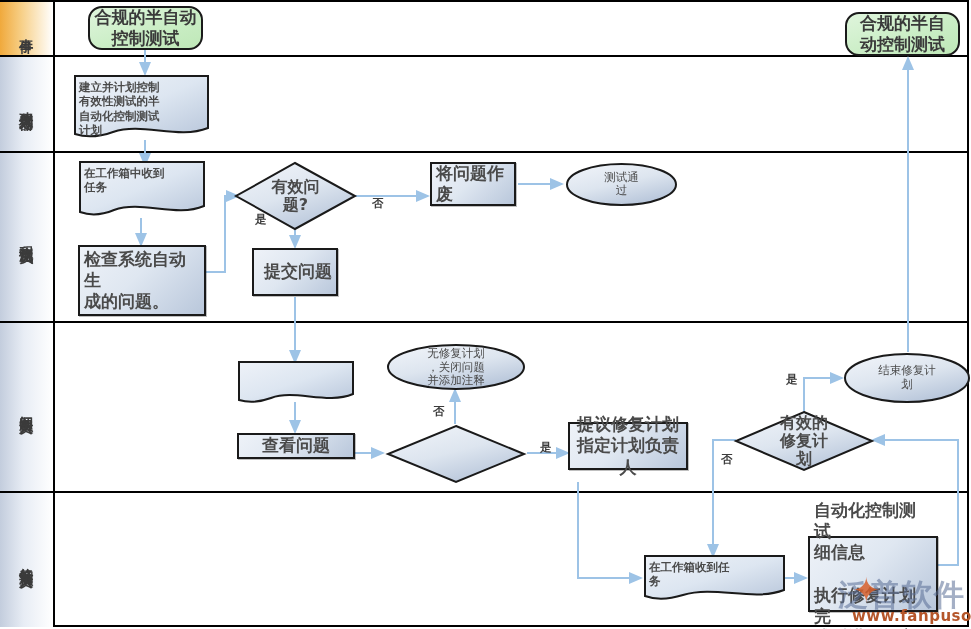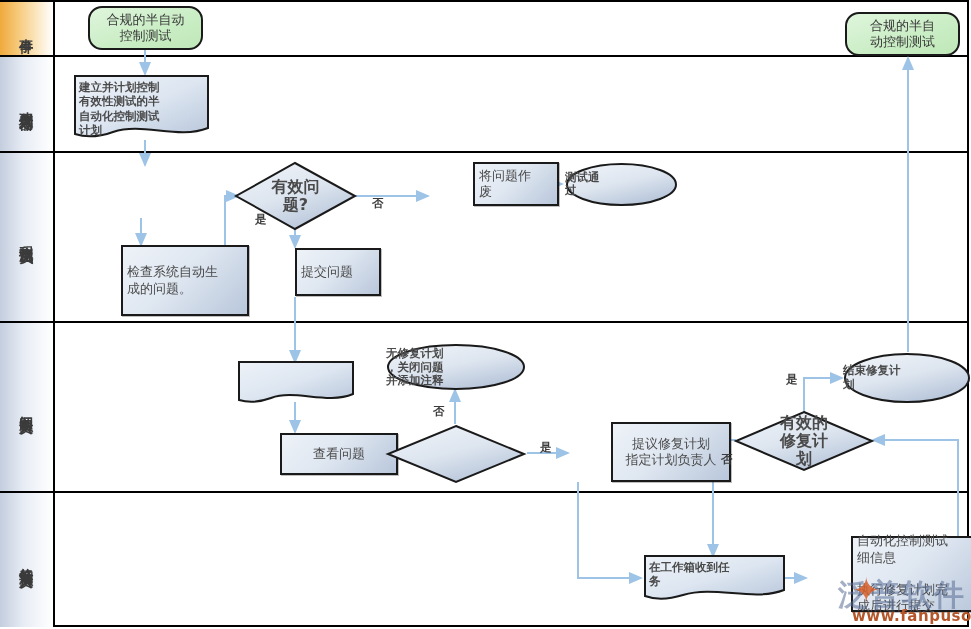--- a/index.html
+++ b/index.html
@@ -14,45 +14,45 @@
      background:linear-gradient(to right,#c3cddd 0%,#e8edf5 45%,#ffffff 100%);}
   .lane-head.event{background:linear-gradient(to right,#f0a93c 0%,#f7cf86 40%,#ffffff 100%);}
   .lane-label{position:absolute;left:0;right:0;top:0;bottom:0;display:flex;align-items:center;justify-content:center;}
   .vtext{writing-mode:vertical-rl;text-orientation:upright;font-size:14px;font-weight:bold;color:#3b3b3b;
      letter-spacing:1px;line-height:1.05;text-align:center;}
   .vtext.pair{writing-mode:vertical-rl;display:flex;flex-direction:row;}
   .vtext.pair span{writing-mode:vertical-rl;text-orientation:upright;}
 
   
   .node{position:absolute;box-sizing:border-box;display:flex;align-items:center;justify-content:center;text-align:center;}
-  .node .lbl{font-size:13px;font-weight:normal;color:#4a4a4a;line-height:1.25;padding:2px 4px;white-space:pre-line;}
+  .node .lbl{font-size:17px;font-weight:bold;color:#4a4a4a;line-height:1.25;padding:2px 4px;white-space:pre-line;}
 
   .proc{border:2px solid #1a1a1a;
      background:linear-gradient(135deg,#eef2f8 0%,#dfe7f1 45%,#b9c7db 100%);
-     box-shadow:1px 1px 0 rgba(0,0,0,.25);margin-left:43px;}
+     box-shadow:1px 1px 0 rgba(0,0,0,.25);}
   .proc .lbl{text-align:left;width:100%;}
 
   .term{border:2px solid #1a1a1a;border-radius:14px;
      background:linear-gradient(160deg,#dff5dc 0%,#c9edc4 60%,#bfe8b8 100%);}
   .term .lbl{color:#3a3a3a;}
 
   .doc{position:absolute;}
   .doc svg{position:absolute;left:0;top:0;}
   .doc .lbl{position:absolute;left:6px;top:6px;right:6px;font-size:11.5px;font-weight:bold;color:#4a4a4a;
      line-height:1.25;text-align:left;white-space:pre-line;}
 
   .diamond{position:absolute;}
   .diamond svg{position:absolute;left:0;top:0;}
   .diamond .lbl{position:absolute;left:0;right:0;top:50%;transform:translateY(-50%);
      font-size:16px;font-weight:bold;color:#4a4a4a;line-height:1.12;text-align:center;white-space:pre-line;}
 
   .ellipse{position:absolute;}
   .ellipse svg{position:absolute;left:0;top:0;}
   .ellipse .lbl{position:absolute;left:0;right:0;top:50%;transform:translateY(-50%);
-     font-size:11.5px;font-weight:bold;color:#4a4a4a;line-height:1.18;white-space:pre-line;}
+     font-size:11.5px;font-weight:normal;color:#4a4a4a;line-height:1.18;text-align:center;white-space:pre-line;}
 
   
   #wires{position:absolute;left:0;top:0;width:971px;height:629px;pointer-events:none;}
   .edge-label{position:absolute;font-size:11.5px;font-weight:bold;color:#3c3c3c;}
 
   
   .wm{position:absolute;pointer-events:none;}
   .wm-cn{font-size:30px;font-weight:bold;color:rgba(90,110,150,.55);letter-spacing:2px;}
   .wm-url{font-size:15px;font-weight:bold;color:#b5562a;letter-spacing:.5px;}
   .wm-mark{position:absolute;font-size:34px;color:rgba(214,94,42,.85);}
@@ -173,20 +173,27 @@
       </linearGradient>
         </defs>
       <path d="M2,2 L135,2 L135,54 C105,66 70,48 40,58 C26,63 14,64 2,60 Z" fill="url(#g1)" stroke="#1a1a1a" stroke-width="2"></path>
     </svg>
     <div class="lbl">建立并计划控制
 有效性测试的半
 自动化控制测试
 计划</div>
   </div>
 
+  <div class="doc" style="left:78px;top:160px;width:128px;height:58px;">
+    <svg width="128" height="58" viewBox="0 0 128 58" preserveAspectRatio="none">
+      <path d="M2,2 L126,2 L126,46 C98,58 64,40 36,50 C24,55 13,56 2,52 Z" fill="url(#g1)" stroke="#1a1a1a" stroke-width="2"></path>
+    </svg>
+    <div class="lbl">在工作箱中收到
+任务</div>
+  </div>
 
   <div class="node proc" style="left:78px;top:245px;width:128px;height:71px;">
     <div class="lbl">检查系统自动生
 成的问题。</div>
   </div>
 
   <div class="diamond" style="left:233px;top:160px;width:125px;height:72px;">
     <svg width="125" height="72" viewBox="0 0 125 72" preserveAspectRatio="none">
       <defs>
           <linearGradient id="g2" x1="0" y1="0" x2="0.6" y2="1">
@@ -195,21 +202,21 @@
             <stop offset="100%" stop-color="#b9c7db"></stop>
       </linearGradient>
         </defs>
       <polygon points="62,3 122,36 62,69 3,36" fill="url(#g2)" stroke="#1a1a1a" stroke-width="2"></polygon>
     </svg>
     <div class="lbl">有效问
 题?</div>
   </div>
 
   <div class="node proc" style="left:252px;top:248px;width:86px;height:48px;">
-    <div class="lbl" style="text-align:left;">提交问题</div>
+    <div class="lbl" style="text-align:right;">提交问题</div>
   </div>
 
   <div class="node proc" style="left:430px;top:162px;width:86px;height:44px;">
     <div class="lbl">将问题作
 废</div>
   </div>
 
   <div class="ellipse" style="left:565px;top:162px;width:113px;height:45px;">
     <svg width="113" height="45" viewBox="0 0 113 45" preserveAspectRatio="none">
       <ellipse cx="56.5" cy="22.5" rx="54.5" ry="20.5" fill="url(#g2)" stroke="#1a1a1a" stroke-width="2"></ellipse>
@@ -217,40 +224,40 @@
     <div class="lbl">测试通
 过</div>
   </div>
 
   <div class="doc" style="left:237px;top:360px;width:118px;height:45px;">
     <svg width="118" height="45" viewBox="0 0 118 45" preserveAspectRatio="none">
       <path d="M2,2 L116,2 L116,34 C90,45 58,29 34,38 C23,42 12,43 2,40 Z" fill="url(#g1)" stroke="#1a1a1a" stroke-width="2"></path>
     </svg>
   </div>
 
-  <div class="node proc" style="left:237px;top:433px;width:118px;height:42px;">
+  <div class="node proc" style="left:237px;top:433px;width:118px;height:26px;">
     <div class="lbl" style="text-align:center;">查看问题</div>
   </div>
 
   <div class="diamond" style="left:385px;top:424px;width:142px;height:60px;">
     <svg width="142" height="60" viewBox="0 0 142 60" preserveAspectRatio="none">
       <polygon points="71,2 139,30 71,58 3,30" fill="url(#g2)" stroke="#1a1a1a" stroke-width="2"></polygon>
     </svg>
   </div>
 
   <div class="ellipse" style="left:386px;top:343px;width:140px;height:48px;">
     <svg width="140" height="48" viewBox="0 0 140 48" preserveAspectRatio="none">
       <ellipse cx="70" cy="24" rx="68" ry="22" fill="url(#g2)" stroke="#1a1a1a" stroke-width="2"></ellipse>
     </svg>
     <div class="lbl">无修复计划
 ，关闭问题
 并添加注释</div>
   </div>
 
-  <div class="node proc" style="left:568px;top:422px;width:120px;height:60px;justify-content:center;">
+  <div class="node proc" style="left:568px;top:422px;width:120px;height:48px;justify-content:center;">
     <div class="lbl" style="text-align:center;">提议修复计划
 指定计划负责人</div>
   </div>
 
   <div class="diamond" style="left:733px;top:410px;width:142px;height:62px;">
     <svg width="142" height="62" viewBox="0 0 142 62" preserveAspectRatio="none">
       <polygon points="71,2 139,31 71,60 3,31" fill="url(#g2)" stroke="#1a1a1a" stroke-width="2"></polygon>
     </svg>
     <div class="lbl">有效的
 修复计

